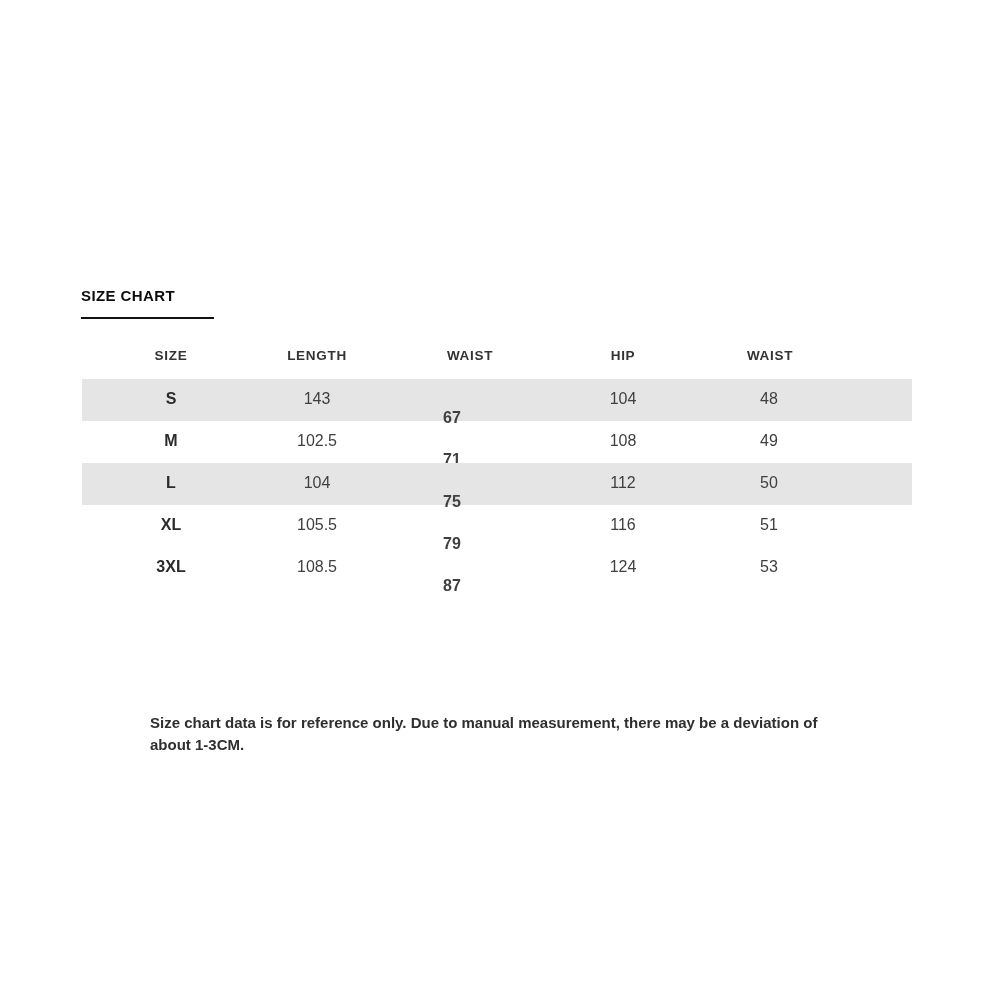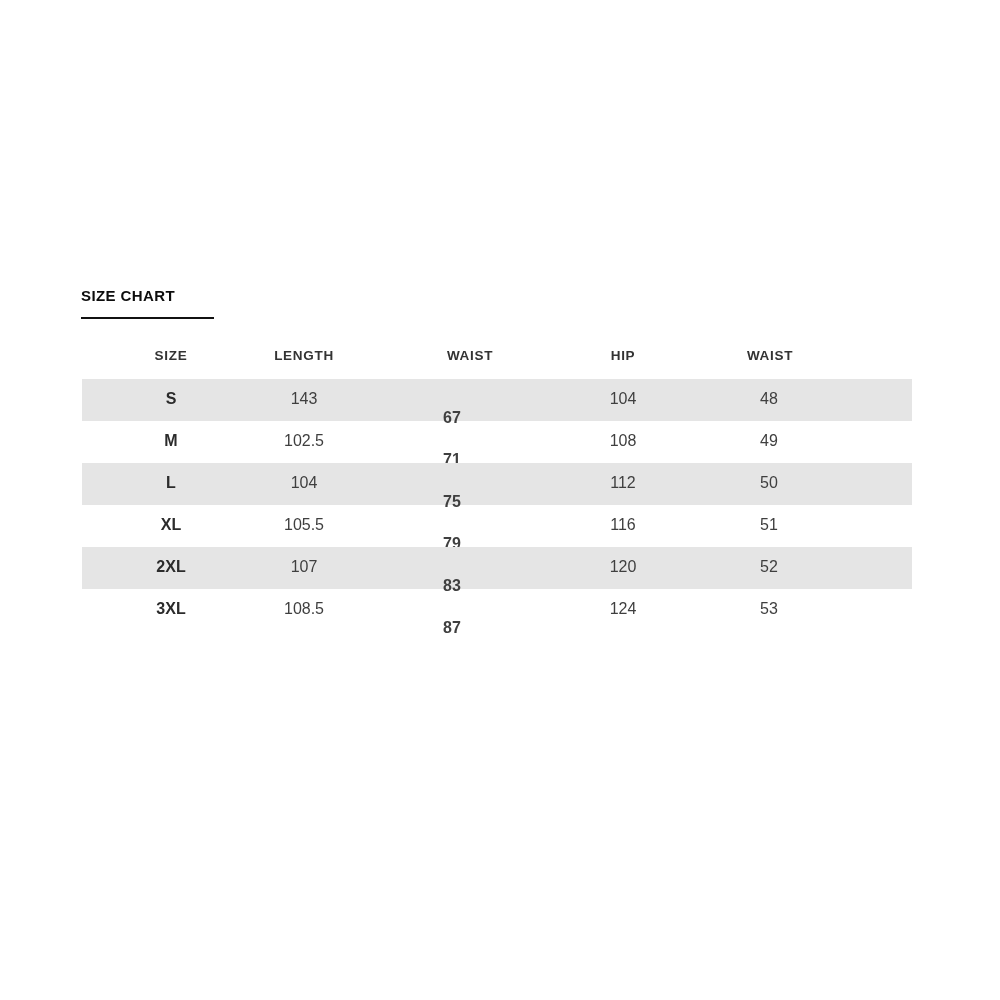--- a/index.html
+++ b/index.html
@@ -89,21 +89,21 @@
     color: #2b2b2b;
   }
   
   .body-cell.waist {
     top: 30px;
     font-weight: bold;
   }
 
   
   .col-size   { left: 89px; }
-  .col-length { left: 222px; }
+  .col-length { left: 235px; }
   .col-waist-head { left: 388px; }
   .col-waist  { left: 370px; }
   .col-hip    { left: 541px; }
   .col-foot   { left: 687px; }
   .col-foot-head { left: 688px; }
 
   
   .footnote {
     position: absolute;
     left: 150px;
@@ -159,32 +159,26 @@
     </div>
 
     <div class="trow">
       <div class="cell body-cell size col-size">XL</div>
       <div class="cell body-cell col-length">105.5</div>
       <div class="cell body-cell waist col-waist">79</div>
       <div class="cell body-cell col-hip">116</div>
       <div class="cell body-cell col-foot">51</div>
     </div>
 
-    <div class="trow shaded">
-      <div class="cell body-cell size col-size">2XL</div>
-      <div class="cell body-cell col-length">107</div>
-      <div class="cell body-cell waist col-waist">83</div>
-      <div class="cell body-cell col-hip">120</div>
-      <div class="cell body-cell col-foot">52</div>
-    </div>
 
     <div class="trow">
       <div class="cell body-cell size col-size">3XL</div>
       <div class="cell body-cell col-length">108.5</div>
       <div class="cell body-cell waist col-waist">87</div>
       <div class="cell body-cell col-hip">124</div>
       <div class="cell body-cell col-foot">53</div>
     </div>
 
   </div>
 
+  <div class="footnote">Size chart data is for reference only. Due to manual measurement, there may be a deviation of about 1-3CM.</div>
 
 </div>
 
 </body></html>

